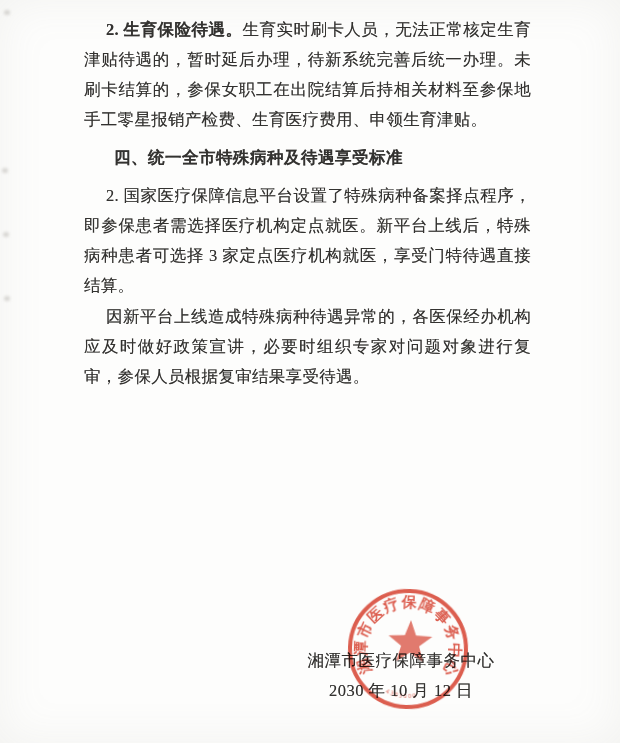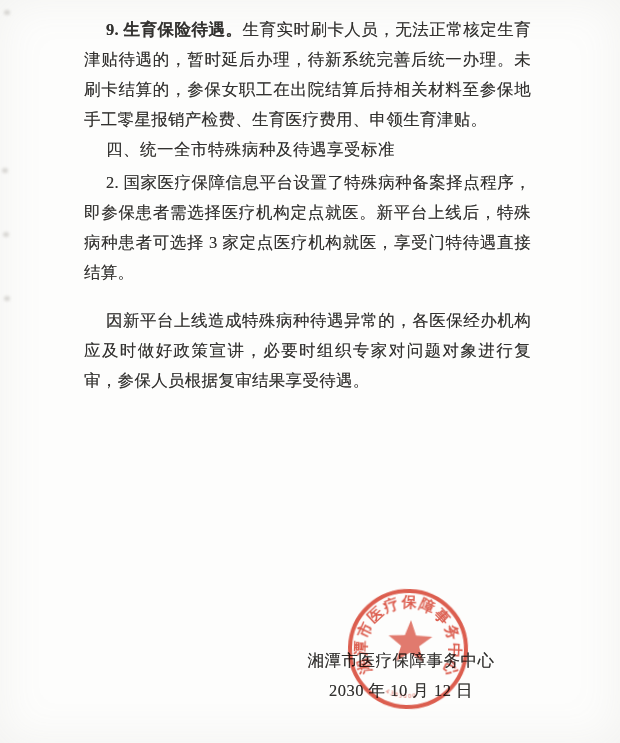--- a/index.html
+++ b/index.html
@@ -15,23 +15,23 @@
     position:absolute;
     left:84px;top:15px;width:447px;
     font-size:16.5px;line-height:30px;
     color:#333230;
     letter-spacing:0.3px;
     text-align:justify;
     text-shadow:0 0 0.4px rgba(50,48,45,0.55);
   }
   .para{margin:0;text-indent:22px;}
   .para-lead{font-weight:bold;}
-  .heading{margin:0;text-indent:22px;font-weight:normal;letter-spacing:0.5px;}
+  .heading{margin:8px;text-indent:22px;font-weight:bold;letter-spacing:0.5px;}
   .m3{margin-top:3px;}
-  .m2{margin-top:18px;}
+  .m2{margin-top:2px;font-family:Liberation Mono, monospace;}
   .signature-block{
     position:absolute;
     left:260px;top:646px;width:282px;
     text-align:center;
     font-size:16.5px;line-height:30px;
     color:#333230;
     letter-spacing:0.5px;
     text-shadow:0 0 0.4px rgba(50,48,45,0.55);
   }
   .seal{
@@ -60,21 +60,21 @@
 <body>
 
 <div class="page">
 
   <div class="scan-speck" style="left:4px;top:10px;"></div>
   <div class="scan-speck" style="left:2px;top:168px;"></div>
   <div class="scan-speck" style="left:3px;top:232px;"></div>
   <div class="scan-speck" style="left:4px;top:296px;"></div>
 
   <div class="doc-body">
-    <p class="para"><span class="para-lead">9. 生育保险待遇。</span><span>生育实时刷卡人员，无法正常核定生育津贴待遇的，暂时延后办理，待新系统完善后统一办理。未刷卡结算的，参保女职工在出院结算后持相关材料至参保地手工零星报销产检费、生育医疗费用、申领生育津贴。</span></p>
+    <p class="para"><span class="para-lead">2. 生育保险待遇。</span><span>生育实时刷卡人员，无法正常核定生育津贴待遇的，暂时延后办理，待新系统完善后统一办理。未刷卡结算的，参保女职工在出院结算后持相关材料至参保地手工零星报销产检费、生育医疗费用、申领生育津贴。</span></p>
 
     <p class="heading">四、统一全市特殊病种及待遇享受标准</p>
 
 
     <p class="para m3"><span>2. 国家医疗保障信息平台设置了特殊病种备案择点程序，即参保患者需选择医疗机构定点就医。新平台上线后，特殊病种患者可选择 3 家定点医疗机构就医，享受门特待遇直接结算。</span></p>
 
     <p class="para m2"><span>因新平台上线造成特殊病种待遇异常的，各医保经办机构应及时做好政策宣讲，必要时组织专家对问题对象进行复审，参保人员根据复审结果享受待遇。</span></p>
   </div>
 
   <div class="signature-block">

